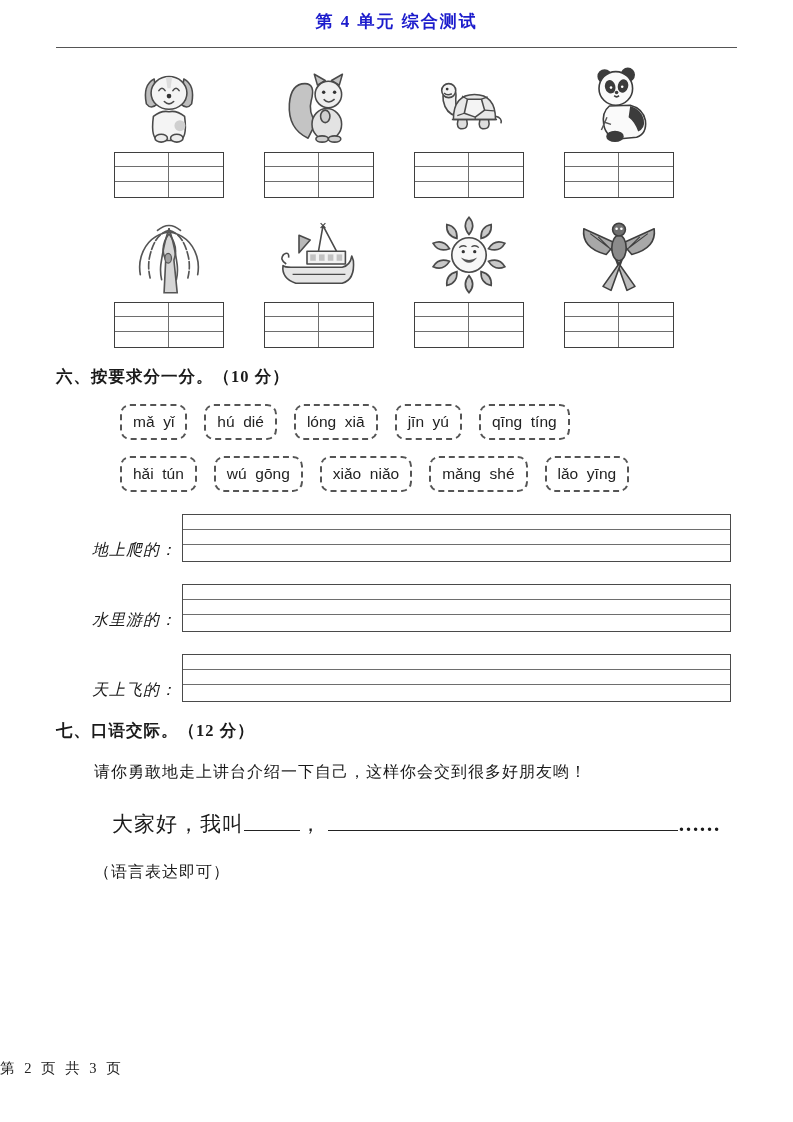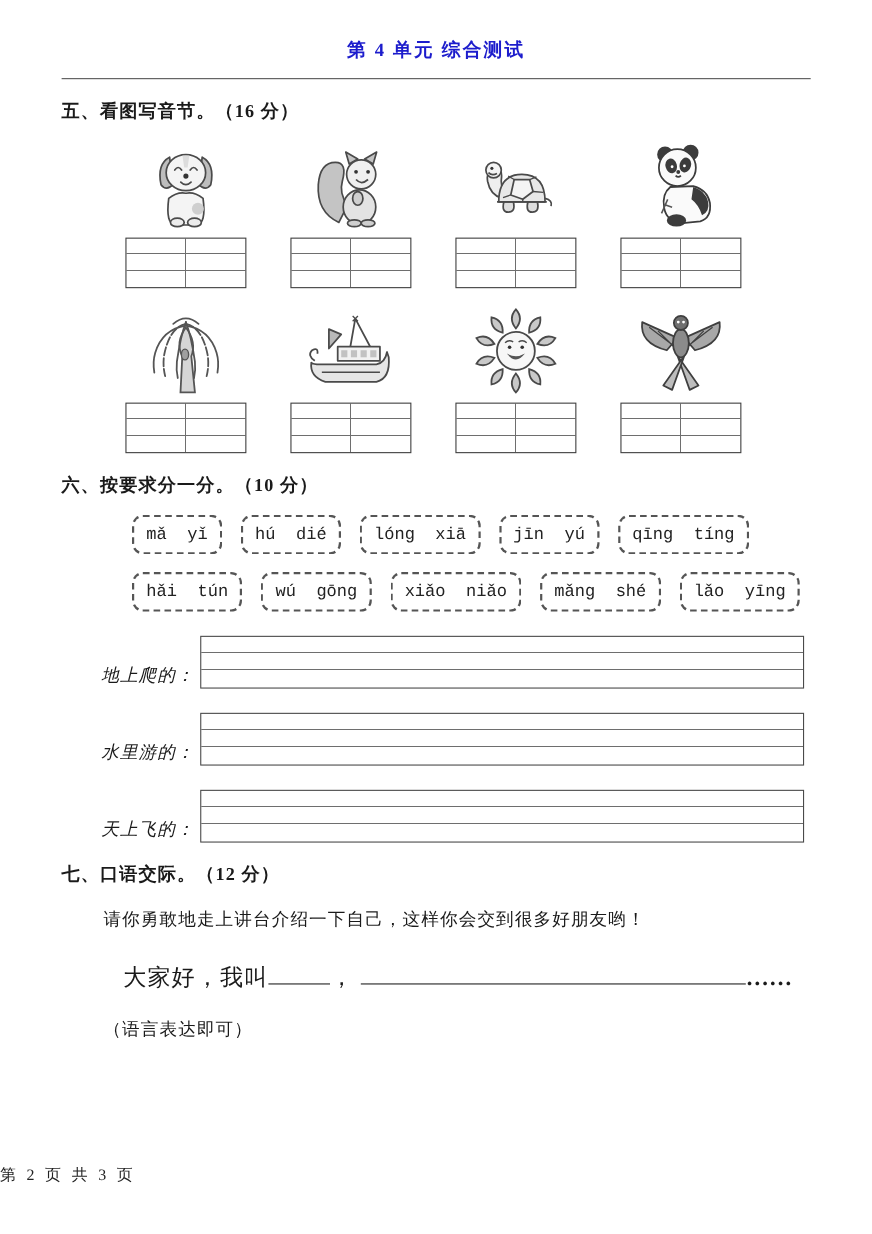--- a/index.html
+++ b/index.html
@@ -1,20 +1,20 @@
 <!DOCTYPE html>
 <html><head>
 <meta charset="utf-8">
 <style>
   html,body{margin:0;padding:0;background:#ffffff;}
   .page{
     position:relative;
     width:793px;height:1122px;
     box-sizing:border-box;
-    padding:28px 56px 0 56px;
+    padding:4px 56px 0 56px;
     background:#ffffff;
     font-family:"Liberation Serif","DejaVu Serif",serif;
     color:#1a1a1a;
     overflow:hidden;
   }
   .header-title{
     text-align:center;
     font-size:17px;
     font-weight:bold;
     color:#1c1ccc;
@@ -49,21 +49,21 @@
     background-image:
       linear-gradient(to right,transparent calc(50% - .5px),#6e6e6e calc(50% - .5px),#6e6e6e calc(50% + .5px),transparent calc(50% + .5px)),
       linear-gradient(to bottom,transparent 0,transparent 13px,#6e6e6e 13px,#6e6e6e 14px,transparent 14px,transparent 28px,#6e6e6e 28px,#6e6e6e 29px,transparent 29px);
   }
   
   .card-row{display:flex;gap:17px;margin:16px 0 0 64px;}
   .word-card{
     border:2px dashed #555;
     border-radius:10px;
     padding:7px 11px;
-    font-family:Liberation Mono, monospace;
+    font-family:Liberation Sans, sans-serif;
     font-size:15.5px;
     color:#222;
     white-space:pre;
   }
   .cat-block{display:flex;align-items:flex-end;margin:22px 0 0 36px;padding-right:6px;font-style:italic;}
   .cat-label{flex:none;width:90px;font-size:16px;padding-bottom:1px;letter-spacing:1px;}
   .cat-lines{
     flex:1;height:46px;
     border:1.5px solid #4a4a4a;
     background-image:linear-gradient(to bottom,transparent 0,transparent 14px,#6e6e6e 14px,#6e6e6e 15px,transparent 15px,transparent 29px,#6e6e6e 29px,#6e6e6e 30px,transparent 30px);
@@ -84,21 +84,20 @@
   svg{display:block;}
 </style>
 </head>
 <body>
 
 <div class="page">
 
   <div class="header-title">第 4 单元 综合测试</div>
   <hr class="header-rule">
 
-  <div class="sec-title">五、看图写音节。（16 分）</div>
 
   <div class="pic-grid">
 
     <div class="pic-cell">
       <div class="pic-box">
         <svg viewBox="0 0 100 100" width="80" height="78">
           <g stroke="#4a4a4a" stroke-width="2" fill="#f4f4f4" stroke-linecap="round" stroke-linejoin="round">
             <path d="M31 14 Q16 22 21 46 Q27 54 35 46 Z" fill="#bdbdbd"></path>
             <path d="M69 14 Q84 22 79 46 Q73 54 65 46 Z" fill="#bdbdbd"></path>
             <ellipse cx="50" cy="32" rx="23" ry="21"></ellipse>

